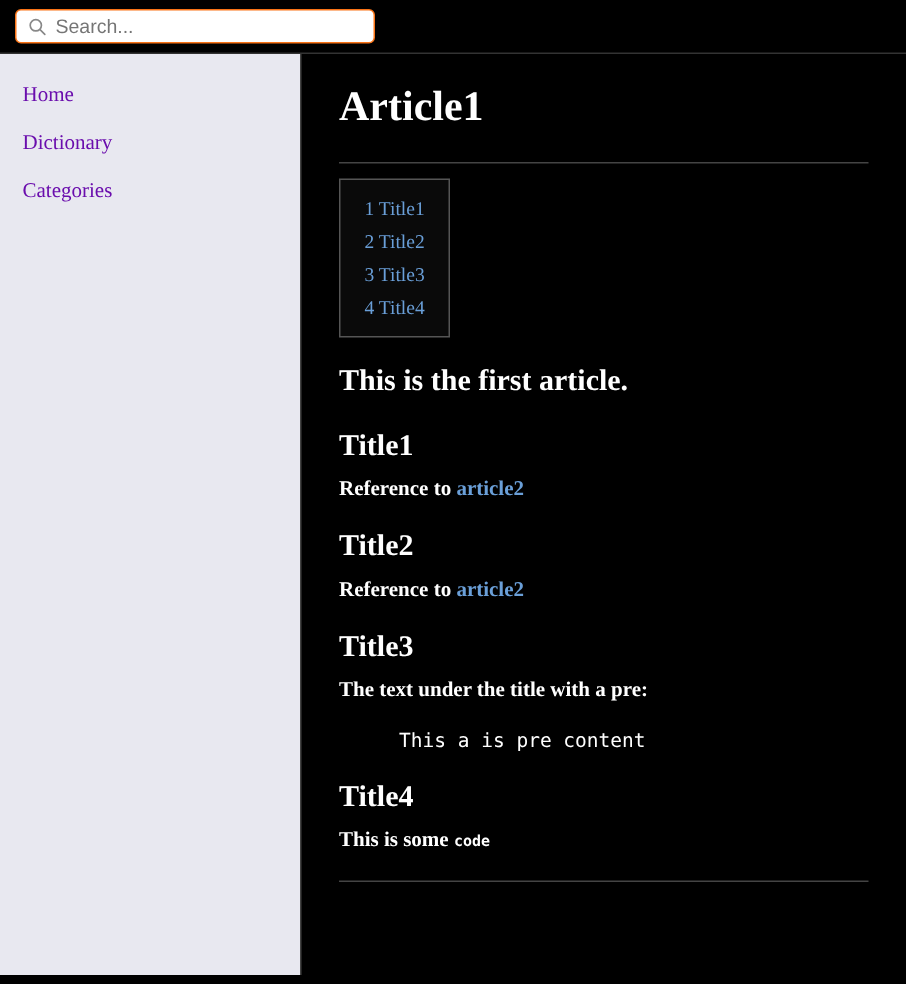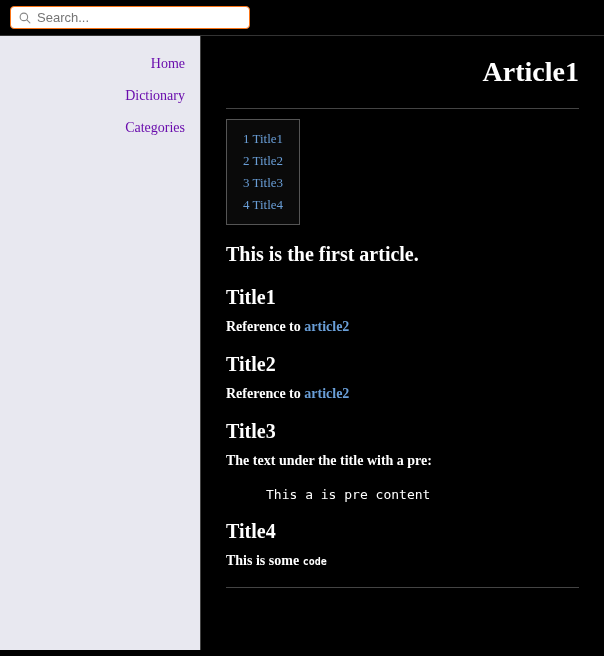--- a/index.html
+++ b/index.html
@@ -61,21 +61,20 @@
       width: 200px;
       background-color: #e8e8f0;
       padding: 20px 15px;
       flex-shrink: 0;
     }
 
     .sidebar-nav {
       display: flex;
       flex-direction: column;
       gap: 16px;
-      text-align: right;
     }
 
     .sidebar-link {
       color: #6a0dad;
       text-decoration: none;
       font-size: 14px;
       cursor: pointer;
     }
 
     
@@ -84,21 +83,20 @@
       background-color: #000000;
       padding: 20px 25px;
       border-left: 1px solid #444;
     }
 
     .article-title {
       font-size: 28px;
       font-weight: bold;
       color: #ffffff;
       margin-bottom: 20px;
-      text-align: right;
     }
 
     
     .toc-box {
       display: inline-block;
       border: 1px solid #555;
       background-color: #0a0a0a;
       padding: 8px 16px;
       margin-bottom: 18px;
     }

